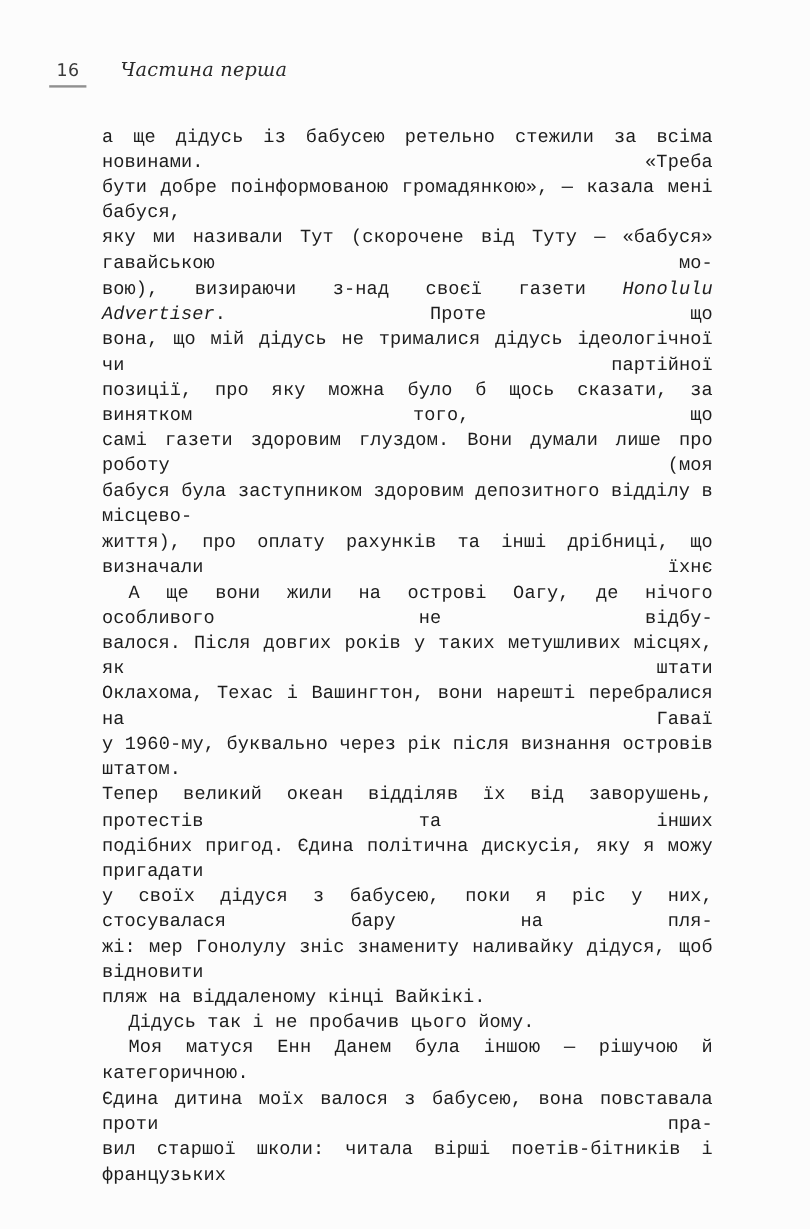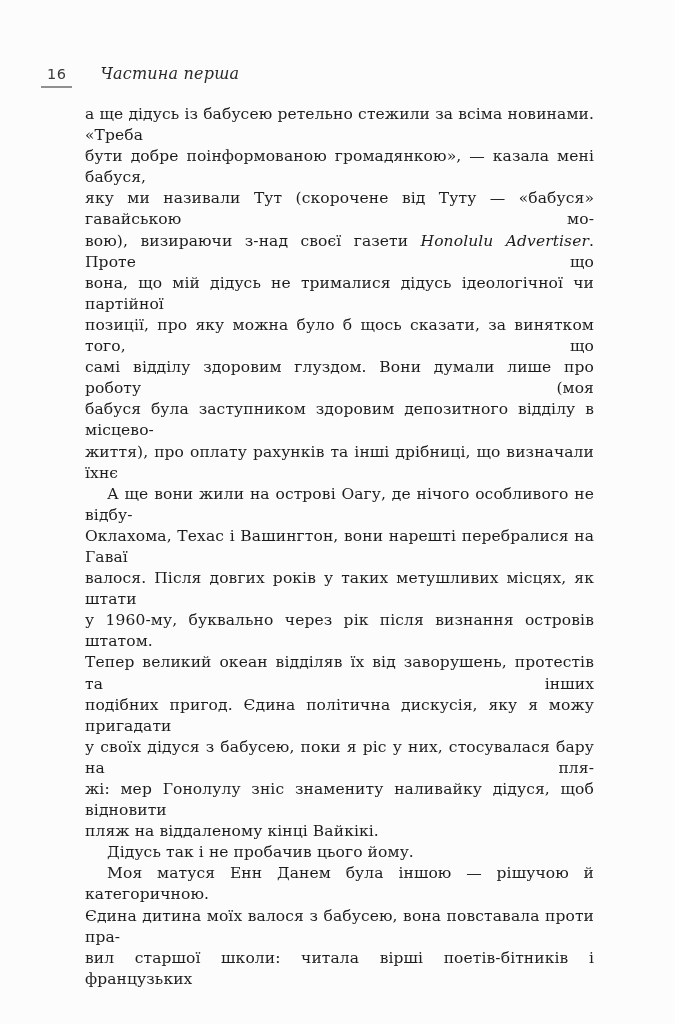--- a/index.html
+++ b/index.html
@@ -21,31 +21,31 @@
     font-size:14.5px;color:var(--header);
     padding:0 6px 4px 6px;
     border-bottom:2px solid var(--rule);
     letter-spacing:0.5px;
   }
   .running-title{
     margin-left:28px;
     font-style:italic;
     font-size:16px;color:#2a2a2a;
     letter-spacing:0.2px;
-    margin-top:16px;
   }
   .text-block{
     position:absolute;top:104px;left:85px;width:509px;
     font-size:15.5px;line-height:21.1px;
     letter-spacing:0.1px;
   }
   .para{margin:0;padding:0;}
   .line{
     text-align:justify;
     text-align-last:justify;
+    font-family:Liberation Mono, monospace;
     -moz-text-align-last:justify;
   }
   .line.end{
     text-align-last:left;
     -moz-text-align-last:left;
   }
   .line.indent{text-indent:22px;}
   .it{font-style:italic;}
 </style>
 </head>
@@ -57,28 +57,28 @@
     <span class="running-title">Частина перша</span>
   </div>
   <div class="text-block">
       <div class="para">
         <div class="line">а ще дідусь із бабусею ретельно стежили за всіма новинами. «Треба</div>
         <div class="line">бути добре поінформованою громадянкою», — казала мені бабуся,</div>
         <div class="line">яку ми називали Тут (скорочене від Туту — «бабуся» гавайською мо-</div>
         <div class="line"><span>вою), визираючи з-над своєї газети </span><span class="it">Honolulu Advertiser</span><span>. Проте що</span></div>
         <div class="line">вона, що мій дідусь не трималися дідусь ідеологічної чи партійної</div>
         <div class="line">позиції, про яку можна було б щось сказати, за винятком того, що</div>
-        <div class="line">самі відділу здоровим глуздом. Вони думали лише про роботу (моя</div>
+        <div class="line">самі газети здоровим глуздом. Вони думали лише про роботу (моя</div>
         <div class="line">бабуся була заступником здоровим депозитного відділу в місцево-</div>
         <div class="line">життя), про оплату рахунків та інші дрібниці, що визначали їхнє</div>
       </div>
       <div class="para">
         <div class="line indent">А ще вони жили на острові Оагу, де нічого особливого не відбу-</div>
+        <div class="line">валося. Після довгих років у таких метушливих місцях, як штати</div>
         <div class="line">Оклахома, Техас і Вашингтон, вони нарешті перебралися на Гаваї</div>
-        <div class="line">валося. Після довгих років у таких метушливих місцях, як штати</div>
         <div class="line">у 1960-му, буквально через рік після визнання островів штатом.</div>
         <div class="line">Тепер великий океан відділяв їх від заворушень, протестів та інших</div>
         <div class="line">подібних пригод. Єдина політична дискусія, яку я можу пригадати</div>
         <div class="line">у своїх дідуся з бабусею, поки я ріс у них, стосувалася бару на пля-</div>
         <div class="line">жі: мер Гонолулу зніс знамениту наливайку дідуся, щоб відновити</div>
         <div class="line end">пляж на віддаленому кінці Вайкікі.</div>
       </div>
       <div class="para">
         <div class="line end indent">Дідусь так і не пробачив цього йому.</div>
       </div>

